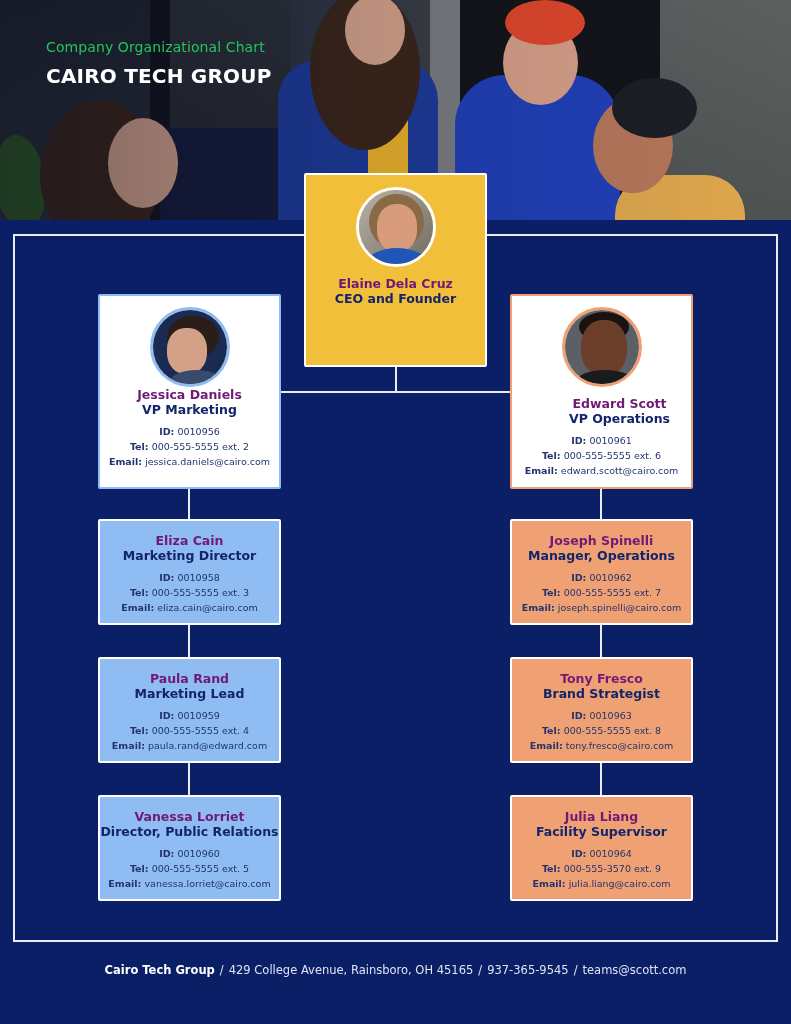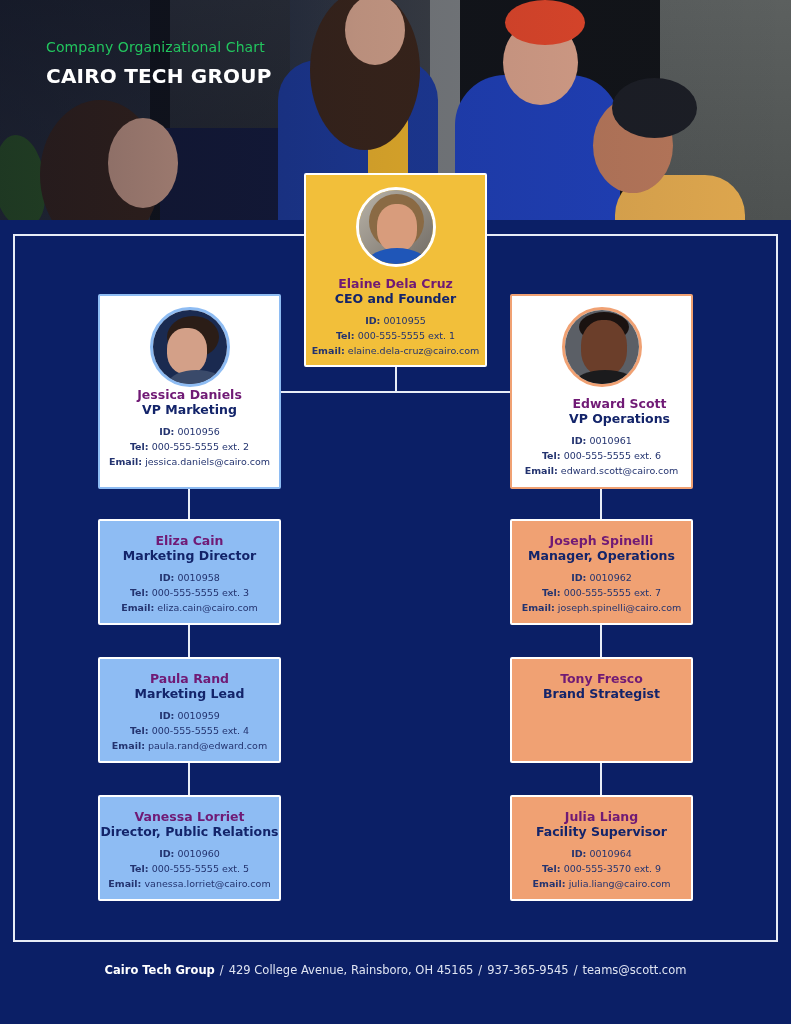--- a/index.html
+++ b/index.html
@@ -152,25 +152,20 @@
   <div class="avatar">
     <div class="bg" style="background:linear-gradient(135deg,#b9b3a8,#6f6a63);"></div>
     <div class="hair" style="left:10px; top:4px; width:55px; height:55px; background:#8a6a44;"></div>
     <div class="face" style="left:18px; top:14px; width:40px; height:48px; background:#d89c7c;"></div>
     <div class="body" style="left:8px; top:58px; width:60px; height:30px; background:#1f56b8;"></div>
   </div>
   <div style="margin-top:9px;">
     <div class="name">Elaine Dela Cruz</div>
     <div class="role">CEO and Founder</div>
   </div>
-  <div class="info-block">
-    <div class="info"><b>ID:</b> <span>0010955</span></div>
-    <div class="info"><b>Tel:</b> <span>000-555-5555 ext. 1</span></div>
-    <div class="info"><b>Email:</b> <span>elaine.dela-cruz@cairo.com</span></div>
-  </div>
 </div>
 
 <div class="card vp-blue" style="left:98px; top:294px; width:183px; height:195px; padding-top:11px;">
   <div class="avatar">
     <div class="bg" style="background:#1a2a50;"></div>
     <div class="hair" style="left:14px; top:6px; width:52px; height:42px; background:#2b1d17;"></div>
     <div class="face" style="left:14px; top:18px; width:40px; height:46px; background:#d3a088;"></div>
     <div class="body" style="left:16px; top:60px; width:55px; height:25px; background:#3a4a6a;"></div>
   </div>
   <div style="">
@@ -238,20 +233,25 @@
   <div class="info-block">
     <div class="info"><b>ID:</b> <span>0010962</span></div>
     <div class="info"><b>Tel:</b> <span>000-555-5555 ext. 7</span></div>
     <div class="info"><b>Email:</b> <span>joseph.spinelli@cairo.com</span></div>
   </div>
 </div>
 
 <div class="card orange" style="left:510px; top:657px; width:183px; height:106px; padding-top:12px;">
   <div class="name">Tony Fresco</div>
   <div class="role">Brand Strategist</div>
+  <div class="info-block">
+    <div class="info"><b>ID:</b> <span>0010963</span></div>
+    <div class="info"><b>Tel:</b> <span>000-555-5555 ext. 8</span></div>
+    <div class="info"><b>Email:</b> <span>tony.fresco@cairo.com</span></div>
+  </div>
 </div>
 
 <div class="card orange" style="left:510px; top:795px; width:183px; height:106px; padding-top:12px;">
   <div class="name">Julia Liang</div>
   <div class="role">Facility Supervisor</div>
   <div class="info-block">
     <div class="info"><b>ID:</b> <span>0010964</span></div>
     <div class="info"><b>Tel:</b> <span>000-555-3570 ext. 9</span></div>
     <div class="info"><b>Email:</b> <span>julia.liang@cairo.com</span></div>
   </div>

